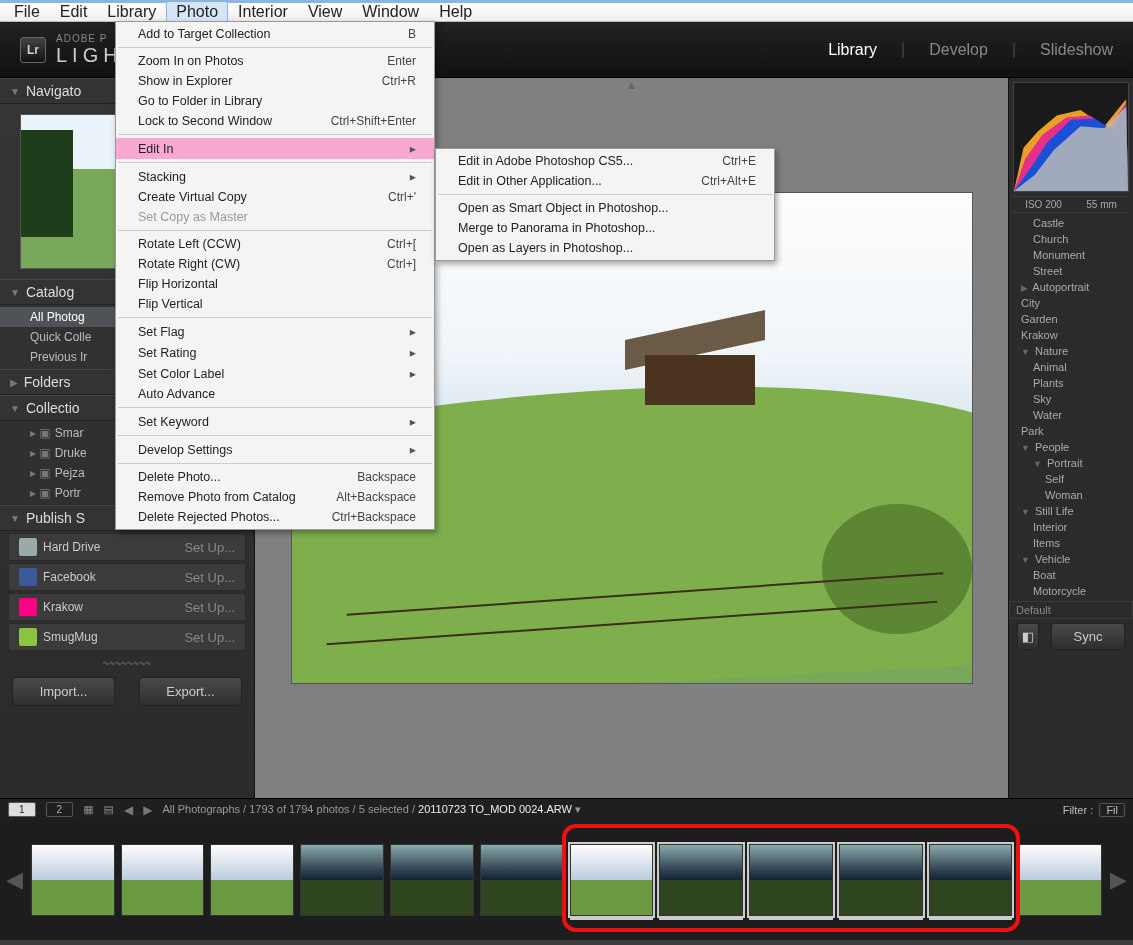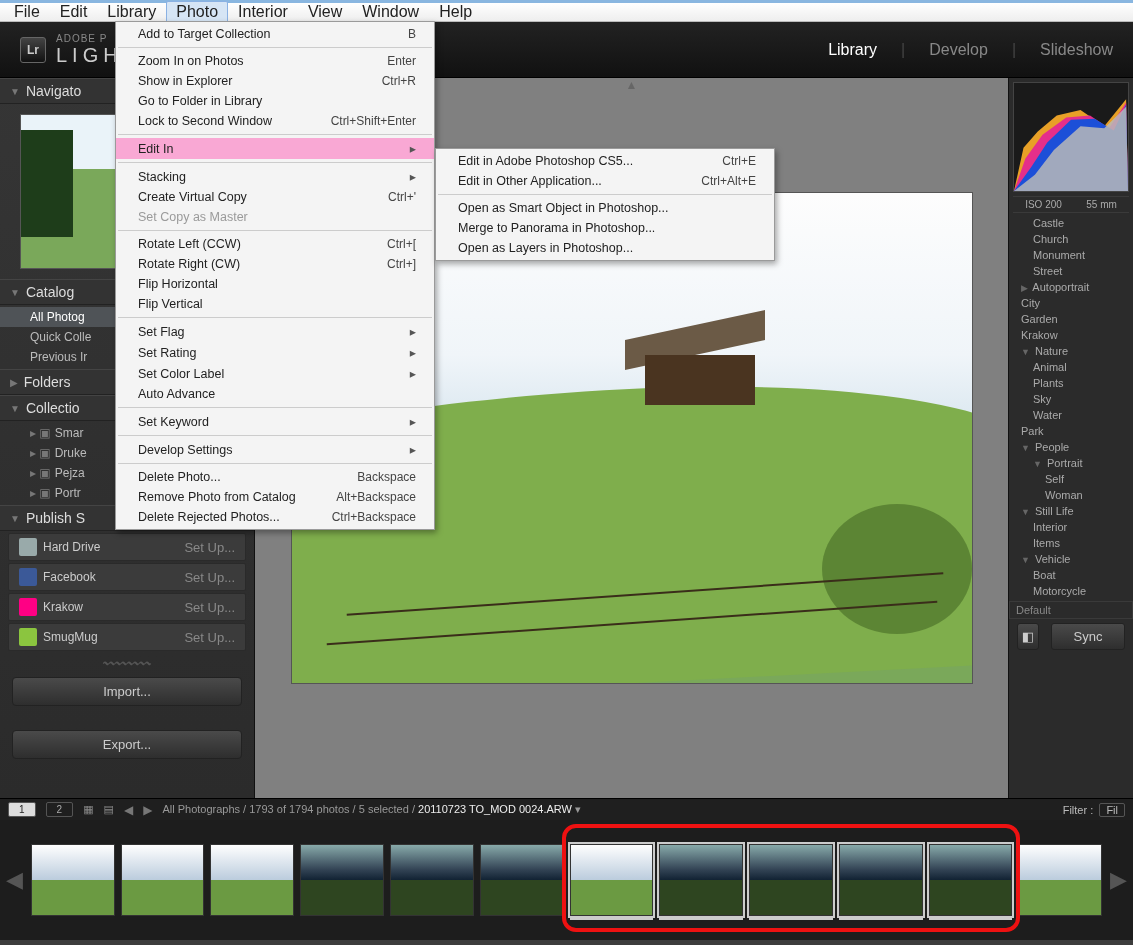--- a/index.html
+++ b/index.html
@@ -30,21 +30,21 @@
 .navthumb{margin:10px 20px;width:210px;height:155px;border:1px solid #555;background:#7aa85a;position:relative;overflow:hidden;}
 .navthumb .sky{position:absolute;top:0;left:0;right:0;height:35%;background:#eaf3f9;}
 .navthumb .tree{position:absolute;left:0;top:10%;width:25%;height:70%;background:#1e3d1a;}
 .catlist{padding:2px 0;}
 .catlist .row{padding:3px 14px 3px 30px;color:#bbb;}
 .catlist .row.sel{background:#4f5357;color:#fff;}
 .pubrow{display:flex;align-items:center;justify-content:space-between;padding:4px 10px;margin:2px 8px;background:#3b3b3b;border:1px solid #2a2a2a;border-radius:2px;}
 .pubrow .ico{width:18px;height:18px;margin-right:6px;border-radius:2px;display:inline-block;}
 .pubrow .lab{flex:1;font-size:12px;color:#ccc;}
 .pubrow .setup{font-size:13px;color:#888;}
-.btnrow{display:flex;gap:24px;padding:10px 12px;flex-direction:column;}
+.btnrow{display:flex;gap:24px;padding:10px 12px;}
 .btnrow .lrbtn{flex:1;padding:6px 0;text-align:center;background:linear-gradient(#4a4a4a,#2e2e2e);border:1px solid #222;border-radius:4px;color:#ccc;font-size:13px;}
 
 
 .canvas{ flex:1; background:#808080; position:relative; display:flex; align-items:center; justify-content:center;}
 .photo{ width:680px; height:490px; background:#7aa85a; position:relative; overflow:hidden; box-shadow:0 0 0 1px #555;}
 .photo .sky{position:absolute;top:0;left:0;right:0;height:55%;background:linear-gradient(#fdfdfd,#f0f5f9 60%, #cfe0eb);}
 .photo .hill{position:absolute;bottom:0;left:-10%;right:-10%;height:60%;background:#7fae4c;border-radius:50% 50% 0 0/20% 30% 0 0;transform:rotate(-3deg);}
 .photo .cabin{position:absolute;top:33%;left:52%;width:110px;height:50px;background:#4a3420;}
 .photo .roof{position:absolute;top:27%;left:49%;width:140px;height:30px;background:#6b5a46;transform:skewY(-12deg);}
 .photo .trees{position:absolute;bottom:10%;right:0;width:150px;height:130px;background:#567e30;border-radius:50%;opacity:.85;}

